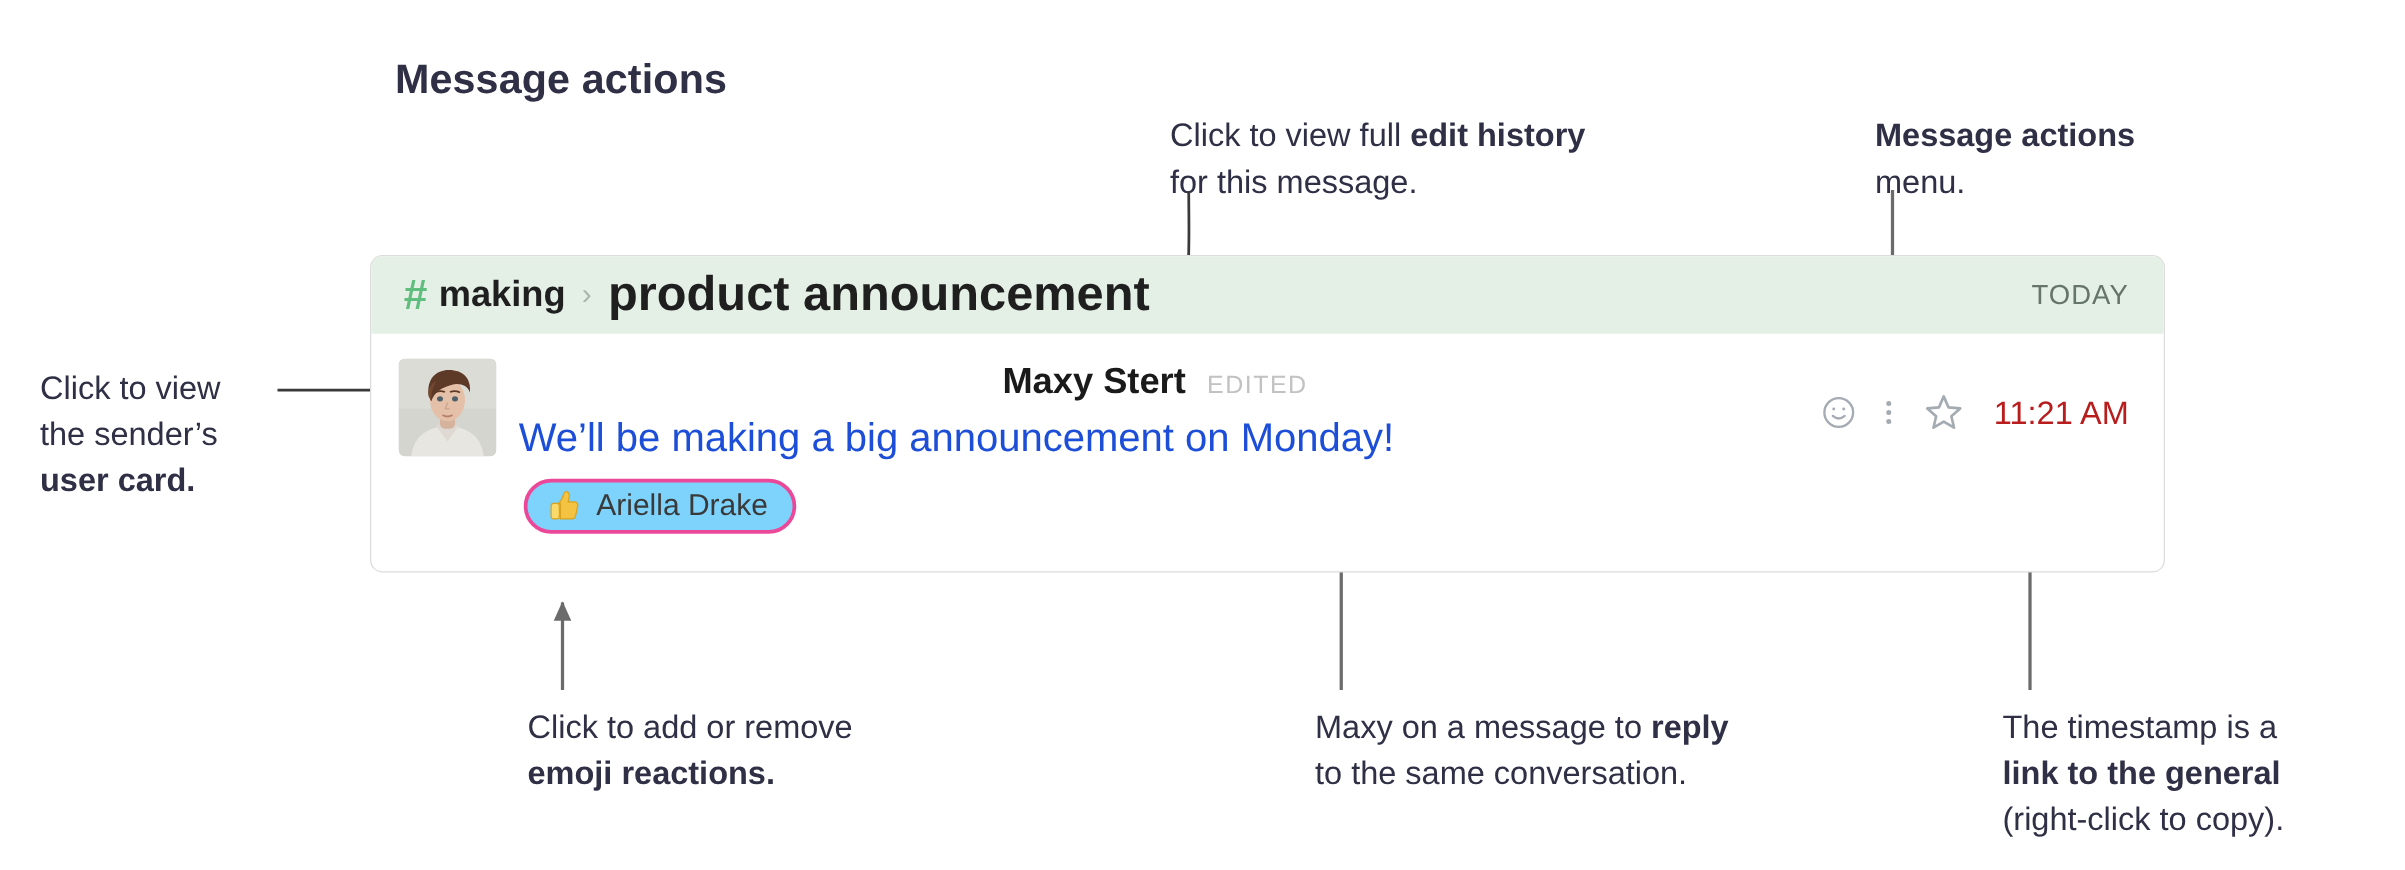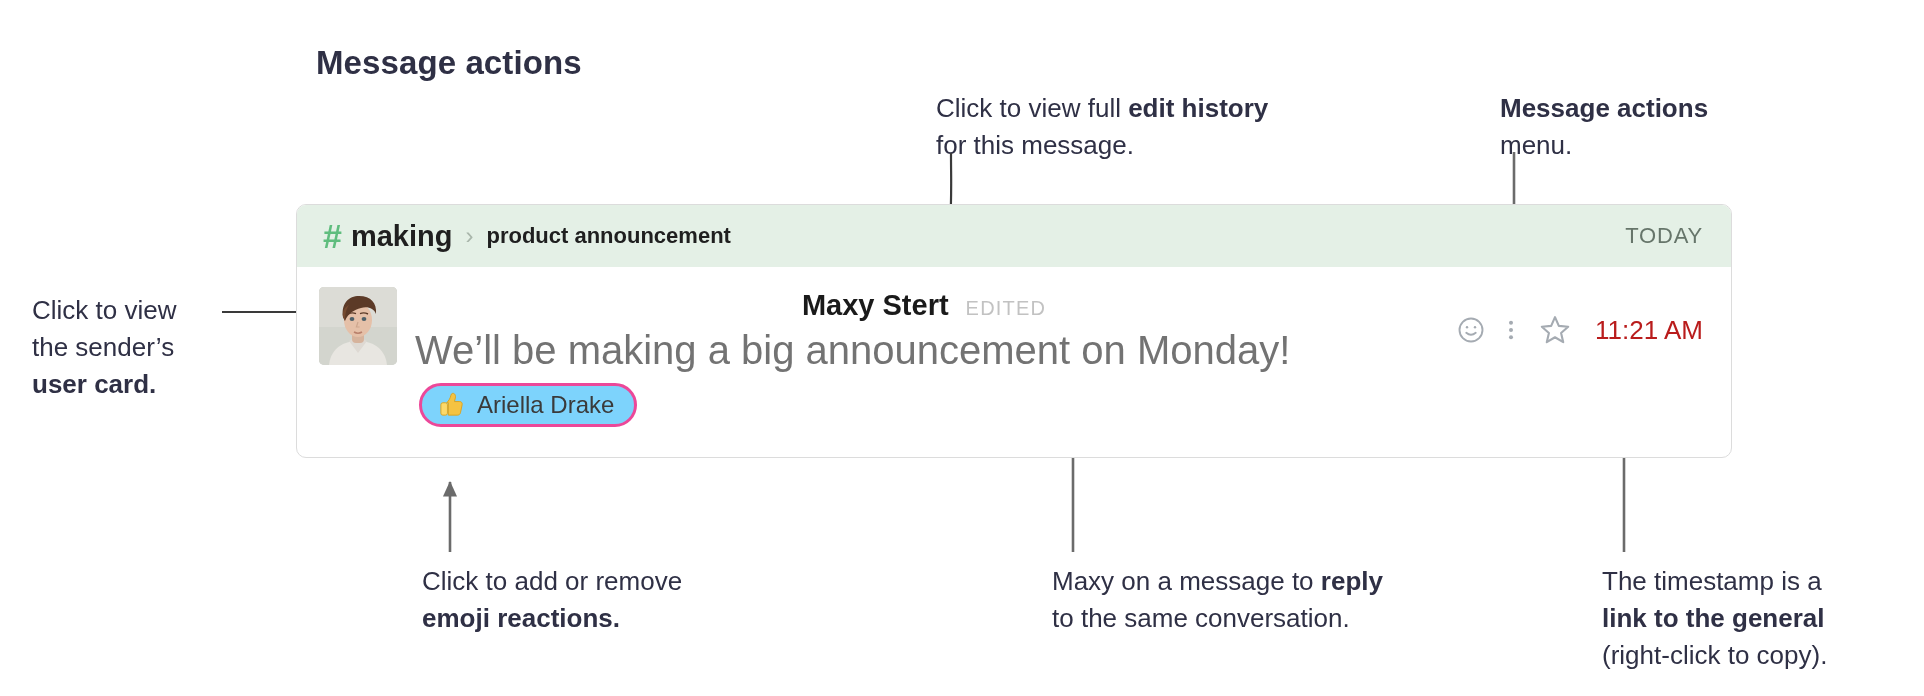--- a/index.html
+++ b/index.html
@@ -90,21 +90,21 @@
     color: #1f1f1f;
     white-space: nowrap;
   }
   #breadcrumb-chevron {
     font-size: 24px;
     color: #a9b6ab;
     margin: 0 13px;
     line-height: 1;
   }
   #topic-name {
-    font-size: 22px;
+    font-size: 39px;
     font-weight: 600;
     color: #1f1f1f;
     white-space: nowrap;
   }
   #today-label {
     margin-left: auto;
     font-size: 22px;
     letter-spacing: 0.8px;
     color: #66756a;
     white-space: nowrap;
@@ -137,23 +137,23 @@
   }
   #edited-badge {
     font-size: 20px;
     letter-spacing: 1.2px;
     color: #c2c2c2;
     margin-left: 17px;
     white-space: nowrap;
   }
   #message-text {
     margin-top: 9px;
-    font-size: 40px;
+    font-size: 32px;
     line-height: 38px;
-    color: #737373;
+    color: #1d4ed8;
     white-space: nowrap;
   }
 
   
   #reactions-row { padding: 14px 0 0 122px; }
   .reaction-pill {
     display: inline-flex;
     align-items: center;
     border: 3px solid #ec4899;
     border-radius: 24px;

